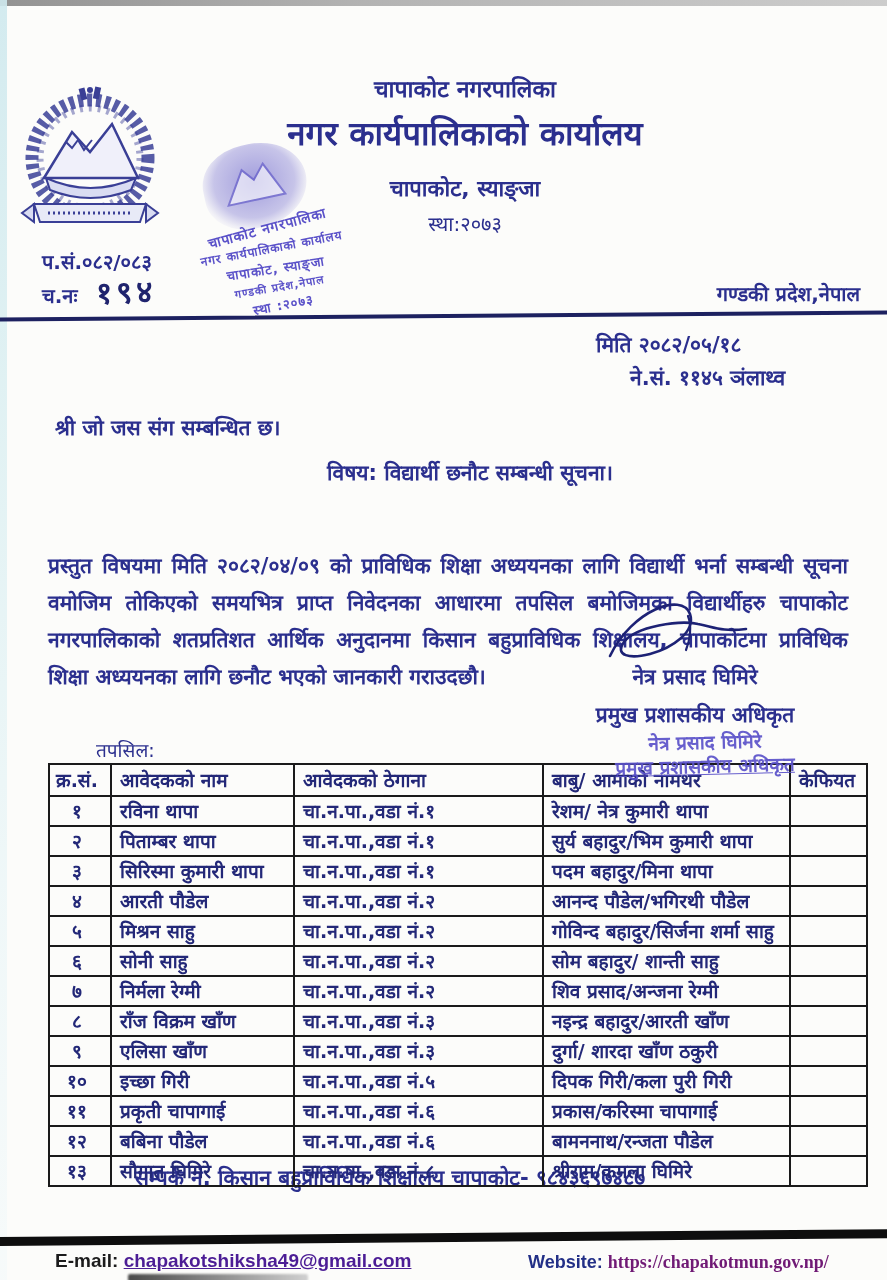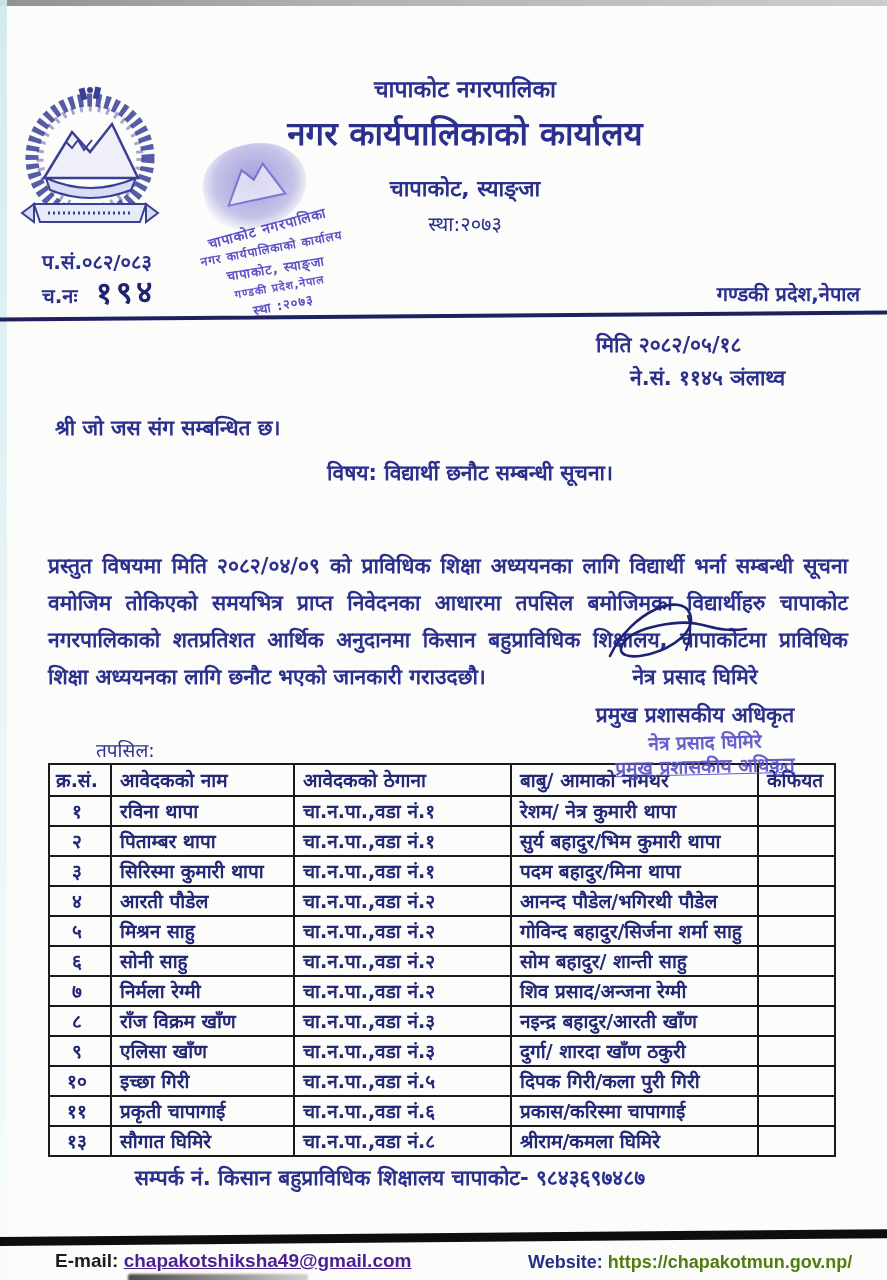--- a/index.html
+++ b/index.html
@@ -56,21 +56,21 @@
   table.students { position:absolute; left:48px; top:763px; width:786px;
     border-collapse:collapse; table-layout:fixed; z-index:2; }
   table.students th, table.students td {
     border:2px solid #1a1a1a; font-size:19px; font-weight:bold; color:#232878;
     padding:1px 6px 1px 8px; height:28px; overflow:hidden; white-space:nowrap;
     text-align:left; vertical-align:middle; background:transparent;
   }
   table.students th { height:32px; }
   table.students .c-sn { width:62px; text-align:center; padding-left:0; }
   table.students .c-name { width:183px;margin-left:48px; }
-  table.students .c-addr { width:217px; }
+  table.students .c-addr { width:249px; }
   table.students .c-par  { width:247px;margin-top:42px; }
   table.students .c-rem  { width:77px; }
 
   .contact { left:0; top:1163px; width:780px; text-align:center; font-size:21px; font-weight:bold; }
 
   .bottom-rule { left:-4px; top:1233px; width:900px; height:9px; background:#0e0e0e;
                  transform:rotate(-0.5deg); }
 
   .footer-email { left:55px; top:1250px; font-size:19px; font-weight:bold;
                   font-family:"Liberation Sans", sans-serif; color:#1c1c1c; }
@@ -265,20 +265,27 @@
     </tr>
 
     <tr>
       <td class="c-sn">११</td>
       <td class="c-name">प्रकृती चापागाई</td>
       <td class="c-addr">चा.न.पा.,वडा नं.६</td>
       <td class="c-par">प्रकास/करिस्मा चापागाई</td>
       <td class="c-rem"></td>
     </tr>
 
+    <tr>
+      <td class="c-sn">१२</td>
+      <td class="c-name">बबिना पौडेल</td>
+      <td class="c-addr">चा.न.पा.,वडा नं.६</td>
+      <td class="c-par">बामननाथ/रन्जता पौडेल</td>
+      <td class="c-rem"></td>
+    </tr>
 
     <tr>
       <td class="c-sn">१३</td>
       <td class="c-name">सौगात घिमिरे</td>
       <td class="c-addr">चा.न.पा.,वडा नं.८</td>
       <td class="c-par">श्रीराम/कमला घिमिरे</td>
       <td class="c-rem"></td>
     </tr>
   </tbody>
   </table>
@@ -288,16 +295,16 @@
   <div class="abs bottom-rule"></div>
 
   <div class="abs footer-email">
     <span>E-mail:</span>
     <a href="#">chapakotshiksha49@gmail.com</a>
   </div>
   <div class="abs email-smudge"></div>
 
   <div class="abs footer-web">
     <span>Website:</span>
-    <a href="#" style="color:#4d7c0f; text-decoration:none;">https://chapakotmun.gov.np/</a>
+    <a href="#" style="color:#701a75; text-decoration:none;font-family:Liberation Serif, serif;">https://chapakotmun.gov.np/</a>
   </div>
 
 </div>
 
 </body></html>

